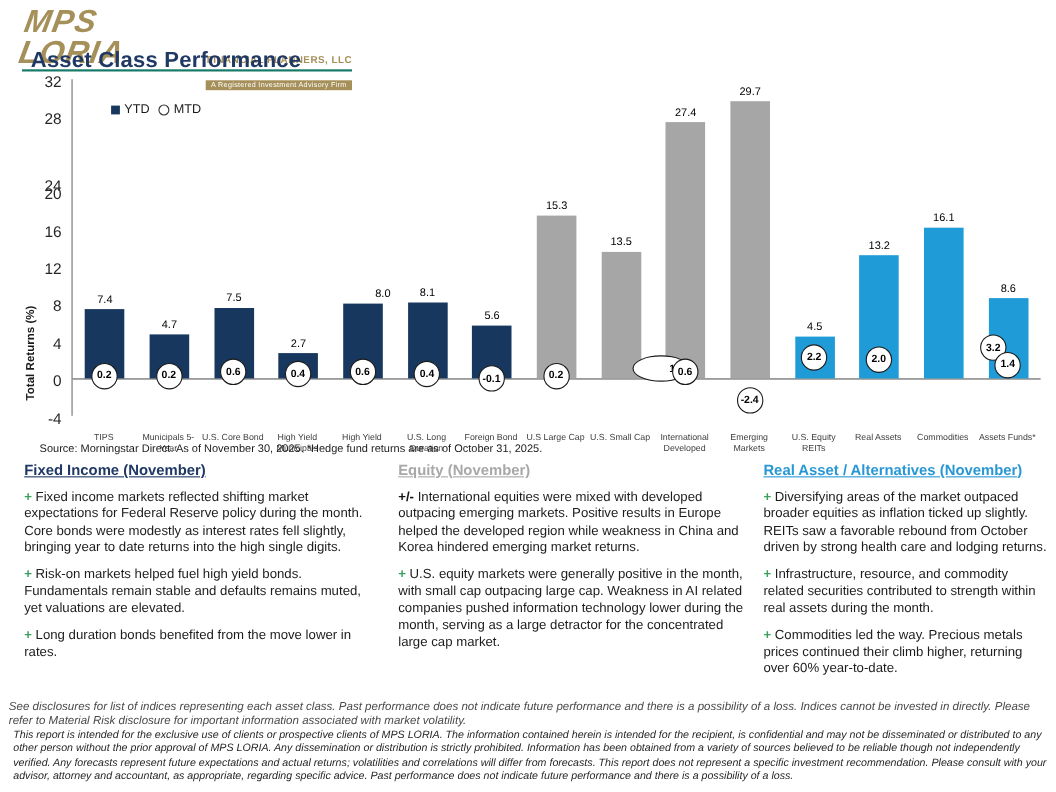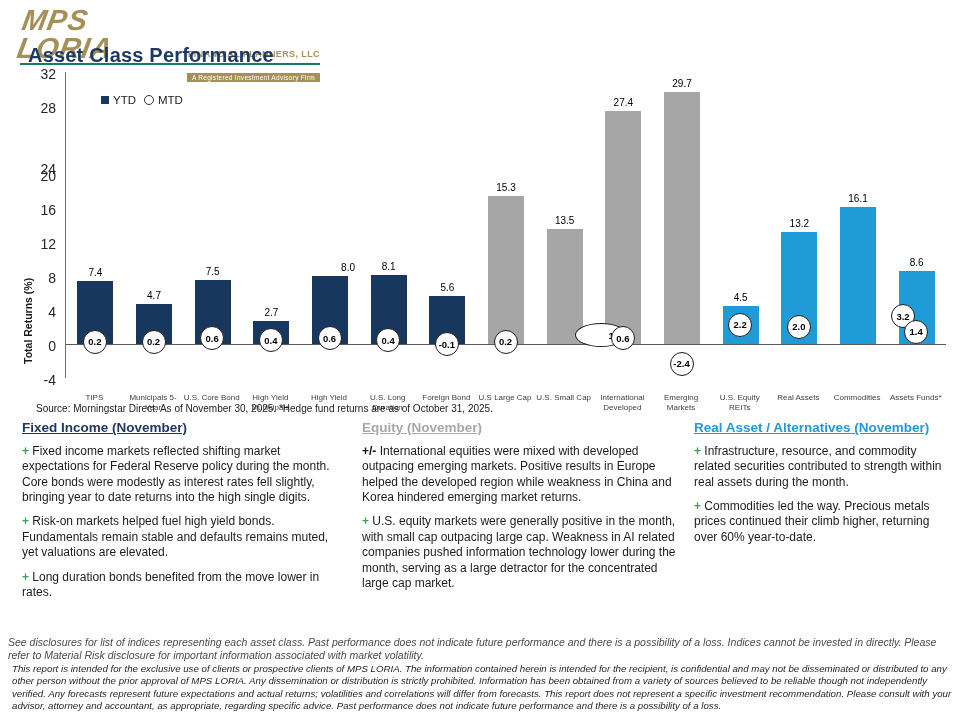--- a/index.html
+++ b/index.html
@@ -175,20 +175,21 @@
     <div class="section">
       <h2 style="color: rgb(168, 168, 168);">Equity (November)</h2>
       <div class="bullets">
           <p><span class="marker dark">+/- </span>International equities were mixed with developed outpacing emerging markets. Positive results in Europe helped the developed region while weakness in China and Korea hindered emerging market returns.</p>
           <p><span class="marker green">+ </span>U.S. equity markets were generally positive in the month, with small cap outpacing large cap. Weakness in AI related companies pushed information technology lower during the month, serving as a large detractor for the concentrated large cap market.</p>
         </div>
     </div>
     <div class="section">
       <h2 style="color: rgb(40, 151, 212);">Real Asset / Alternatives (November)</h2>
       <div class="bullets">
+          <p><span class="marker green">+ </span>Diversifying areas of the market outpaced broader equities as inflation ticked up slightly. REITs saw a favorable rebound from October driven by strong health care and lodging returns.</p>
           <p><span class="marker green">+ </span>Infrastructure, resource, and commodity related securities contributed to strength within real assets during the month.</p>
           <p><span class="marker green">+ </span>Commodities led the way. Precious metals prices continued their climb higher, returning over 60% year-to-date.</p>
         </div>
     </div>
   </div>
 
   <div class="disclosure-1">See disclosures for list of indices representing each asset class. Past performance does not indicate future performance and there is a possibility of a loss. Indices cannot be invested in directly. Please refer to Material Risk disclosure for important information associated with market volatility.</div>
   <div class="disclosure-2">This report is intended for the exclusive use of clients or prospective clients of MPS LORIA. The information contained herein is intended for the recipient, is confidential and may not be disseminated or distributed to any other person without the prior approval of MPS LORIA. Any dissemination or distribution is strictly prohibited. Information has been obtained from a variety of sources believed to be reliable though not independently verified. Any forecasts represent future expectations and actual returns; volatilities and correlations will differ from forecasts. This report does not represent a specific investment recommendation. Please consult with your advisor, attorney and accountant, as appropriate, regarding specific advice. Past performance does not indicate future performance and there is a possibility of a loss.</div>
 
 </div>

